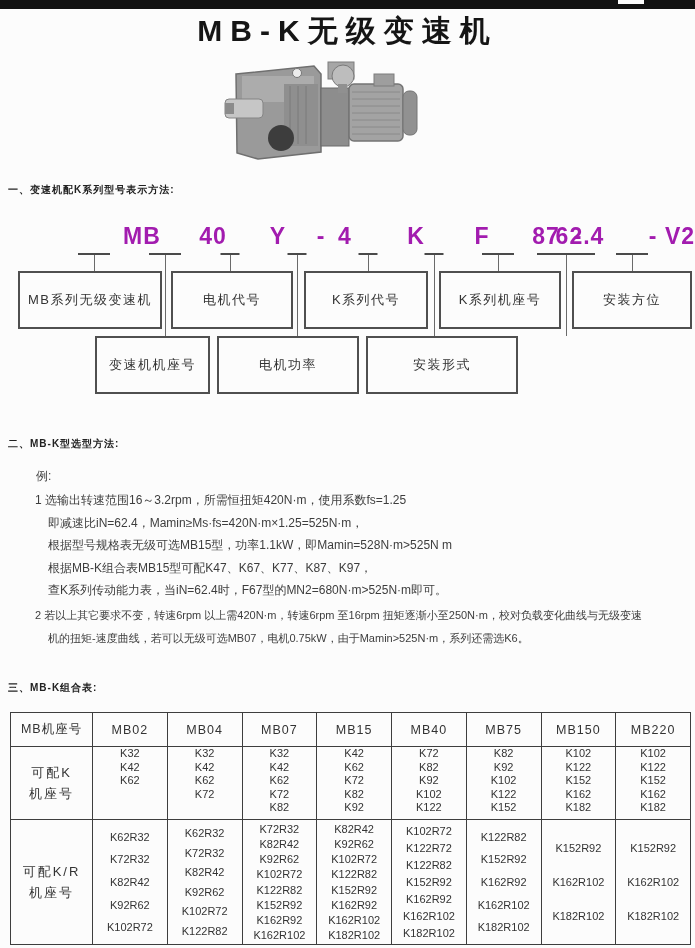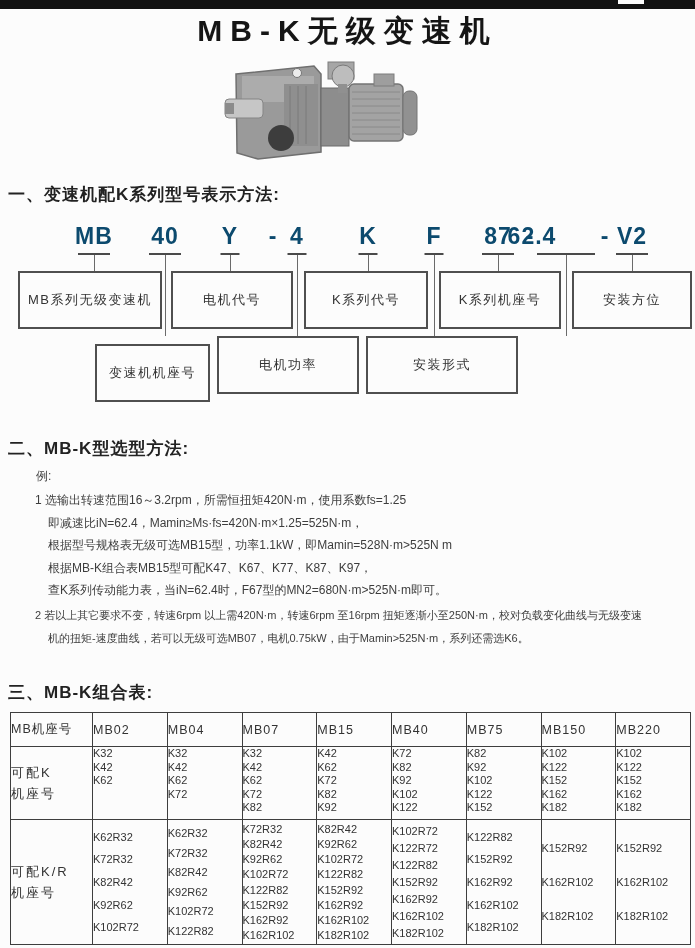--- a/index.html
+++ b/index.html
@@ -10,30 +10,30 @@
     font-family:Liberation Sans, sans-serif; color:#2a2a2a;
   }
   .topbar { position:absolute; top:0; left:0; width:695px; height:9px; background:#121212; }
   .topbar-notch { position:absolute; top:0; left:618px; width:26px; height:4px; background:#fcfcfc; }
   .page-title {
     position:absolute; top:11px; left:0; width:695px; text-align:center;
     font-size:30px; font-weight:bold; letter-spacing:8px; color:#151515; white-space:nowrap;
   }
   .photo { position:absolute; left:224px; top:54px; }
 
-  .sec-heading { position:absolute; left:8px; font-size:17px; font-weight:bold; color:#222; letter-spacing:1px; white-space:nowrap; }
+  .sec-heading { position:absolute; left:8px; font-size:10px; font-weight:bold; color:#222; letter-spacing:1px; white-space:nowrap; }
   #s1h { top:183px; }
   #s2h { top:437px; }
   #s3h { top:681px; }
 
   
   #diagram { position:absolute; left:0; top:226px; width:695px; height:172px; }
   .code-token {
     position:absolute; top:-3px; transform:translateX(-50%);
-    font-size:23px; font-weight:bold; color:#0c4a6e; letter-spacing:1px; white-space:nowrap;
+    font-size:23px; font-weight:bold; color:#a21caf; letter-spacing:1px; white-space:nowrap;margin-left:48px;
   }
   .tok-underline { position:absolute; top:27px; height:2px; background:#4a4a4a; transform:translateX(-50%); }
   .vline { position:absolute; width:1px; background:#6a6a6a; }
   .dbox {
     position:absolute; border:2px solid #4f4f4f; background:transparent;
     display:flex; align-items:center; justify-content:center;
     font-size:13px; color:#333; letter-spacing:1.5px; white-space:nowrap;
   }
 
   
@@ -42,21 +42,21 @@
   #sel1 { left:35px; top:489px; line-height:22.5px; }
   #sel2 { left:35px; top:604px; line-height:23px; font-size:11px; }
   .sel-block .indent { padding-left:13px; }
 
   
   #ctable {
     position:absolute; left:10px; top:712px; width:680px;
     border-collapse:collapse; table-layout:fixed;
   }
   #ctable th, #ctable td {
-    border:1.5px solid #3e3e3e; text-align:left; color:#333;
+    border:1.5px solid #3e3e3e; text-align:center; color:#333;
     font-weight:normal; padding:0;
   }
   #ctable thead th { height:34px; font-size:12.5px; letter-spacing:1px; }
   .row-label { font-size:13px; letter-spacing:2px; white-space:pre-line; line-height:21px; }
   .r1 td { height:73px; vertical-align:top; padding-top:5px; }
   .r1 .cell-item { display:block; font-size:11px; line-height:13.5px; }
   .r2 td { height:125px; }
   .cellflex { display:flex; flex-direction:column; justify-content:space-evenly; height:100%; }
   .r2 .cell-item { display:block; font-size:11px; line-height:12px; }
 </style>
@@ -137,21 +137,21 @@
       <div class="vline" style="left: 566px; top: 29px; height: 81px;"></div>
       <div class="code-token" style="left: 605px;">-</div>
       <div class="code-token" style="left: 632px;">V2</div>
       <div class="tok-underline" style="left: 632px; width: 32px;"></div>
       <div class="vline" style="left: 632px; top: 29px; height: 16px;"></div>
       <div class="dbox" style="left: 18px; width: 144px; top: 45px; height: 58px; text-align: center;">MB系列无级变速机</div>
       <div class="dbox" style="left: 171px; width: 122px; top: 45px; height: 58px;">电机代号</div>
       <div class="dbox" style="left: 304px; width: 124px; top: 45px; height: 58px;">K系列代号</div>
       <div class="dbox" style="left: 439px; width: 122px; top: 45px; height: 58px;">K系列机座号</div>
       <div class="dbox" style="left: 572px; width: 120px; top: 45px; height: 58px; text-align: right;">安装方位</div>
-      <div class="dbox" style="left: 95px; width: 115px; top: 118px; height: 58px;">变速机机座号</div>
+      <div class="dbox" style="left: 95px; width: 115px; top: 110px; height: 58px;">变速机机座号</div>
       <div class="dbox" style="left: 217px; width: 142px; top: 110px; height: 58px;">电机功率</div>
       <div class="dbox" style="left: 366px; width: 152px; top: 110px; height: 58px; text-align: right;">安装形式</div>
     </div>
 
   <div class="sec-heading" id="s2h">二、MB-K型选型方法:</div>
   <div class="example-label">例:</div>
   <div class="sel-block" id="sel1">
       <div>1 选输出转速范围16～3.2rpm，所需恒扭矩420N·m，使用系数fs=1.25</div>
       <div class="indent">即减速比iN=62.4，Mamin≥Ms·fs=420N·m×1.25=525N·m，</div>
       <div class="indent">根据型号规格表无级可选MB15型，功率1.1kW，即Mamin=528N·m&gt;525N m</div>

